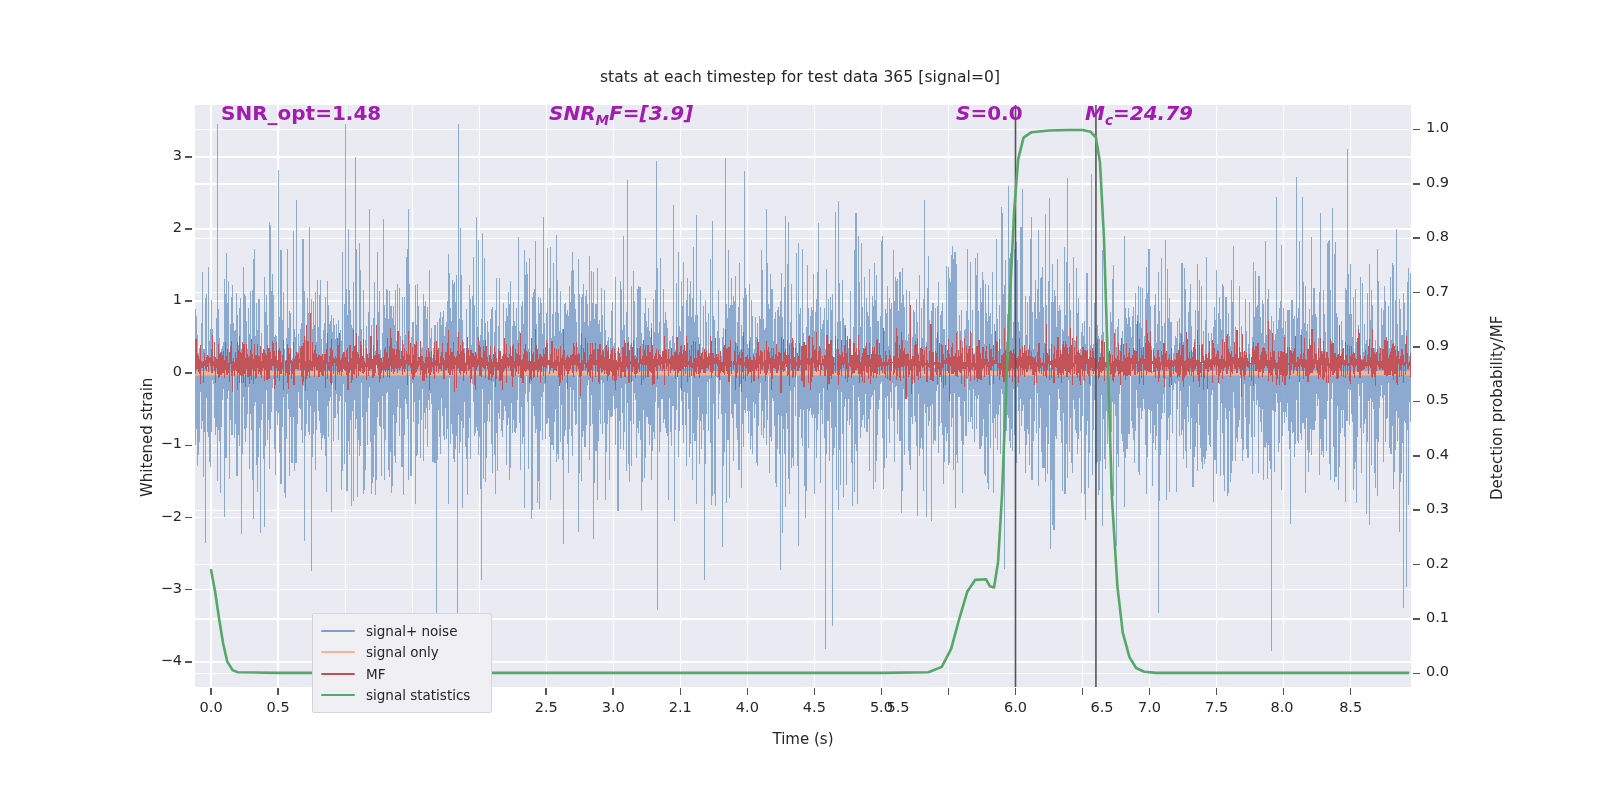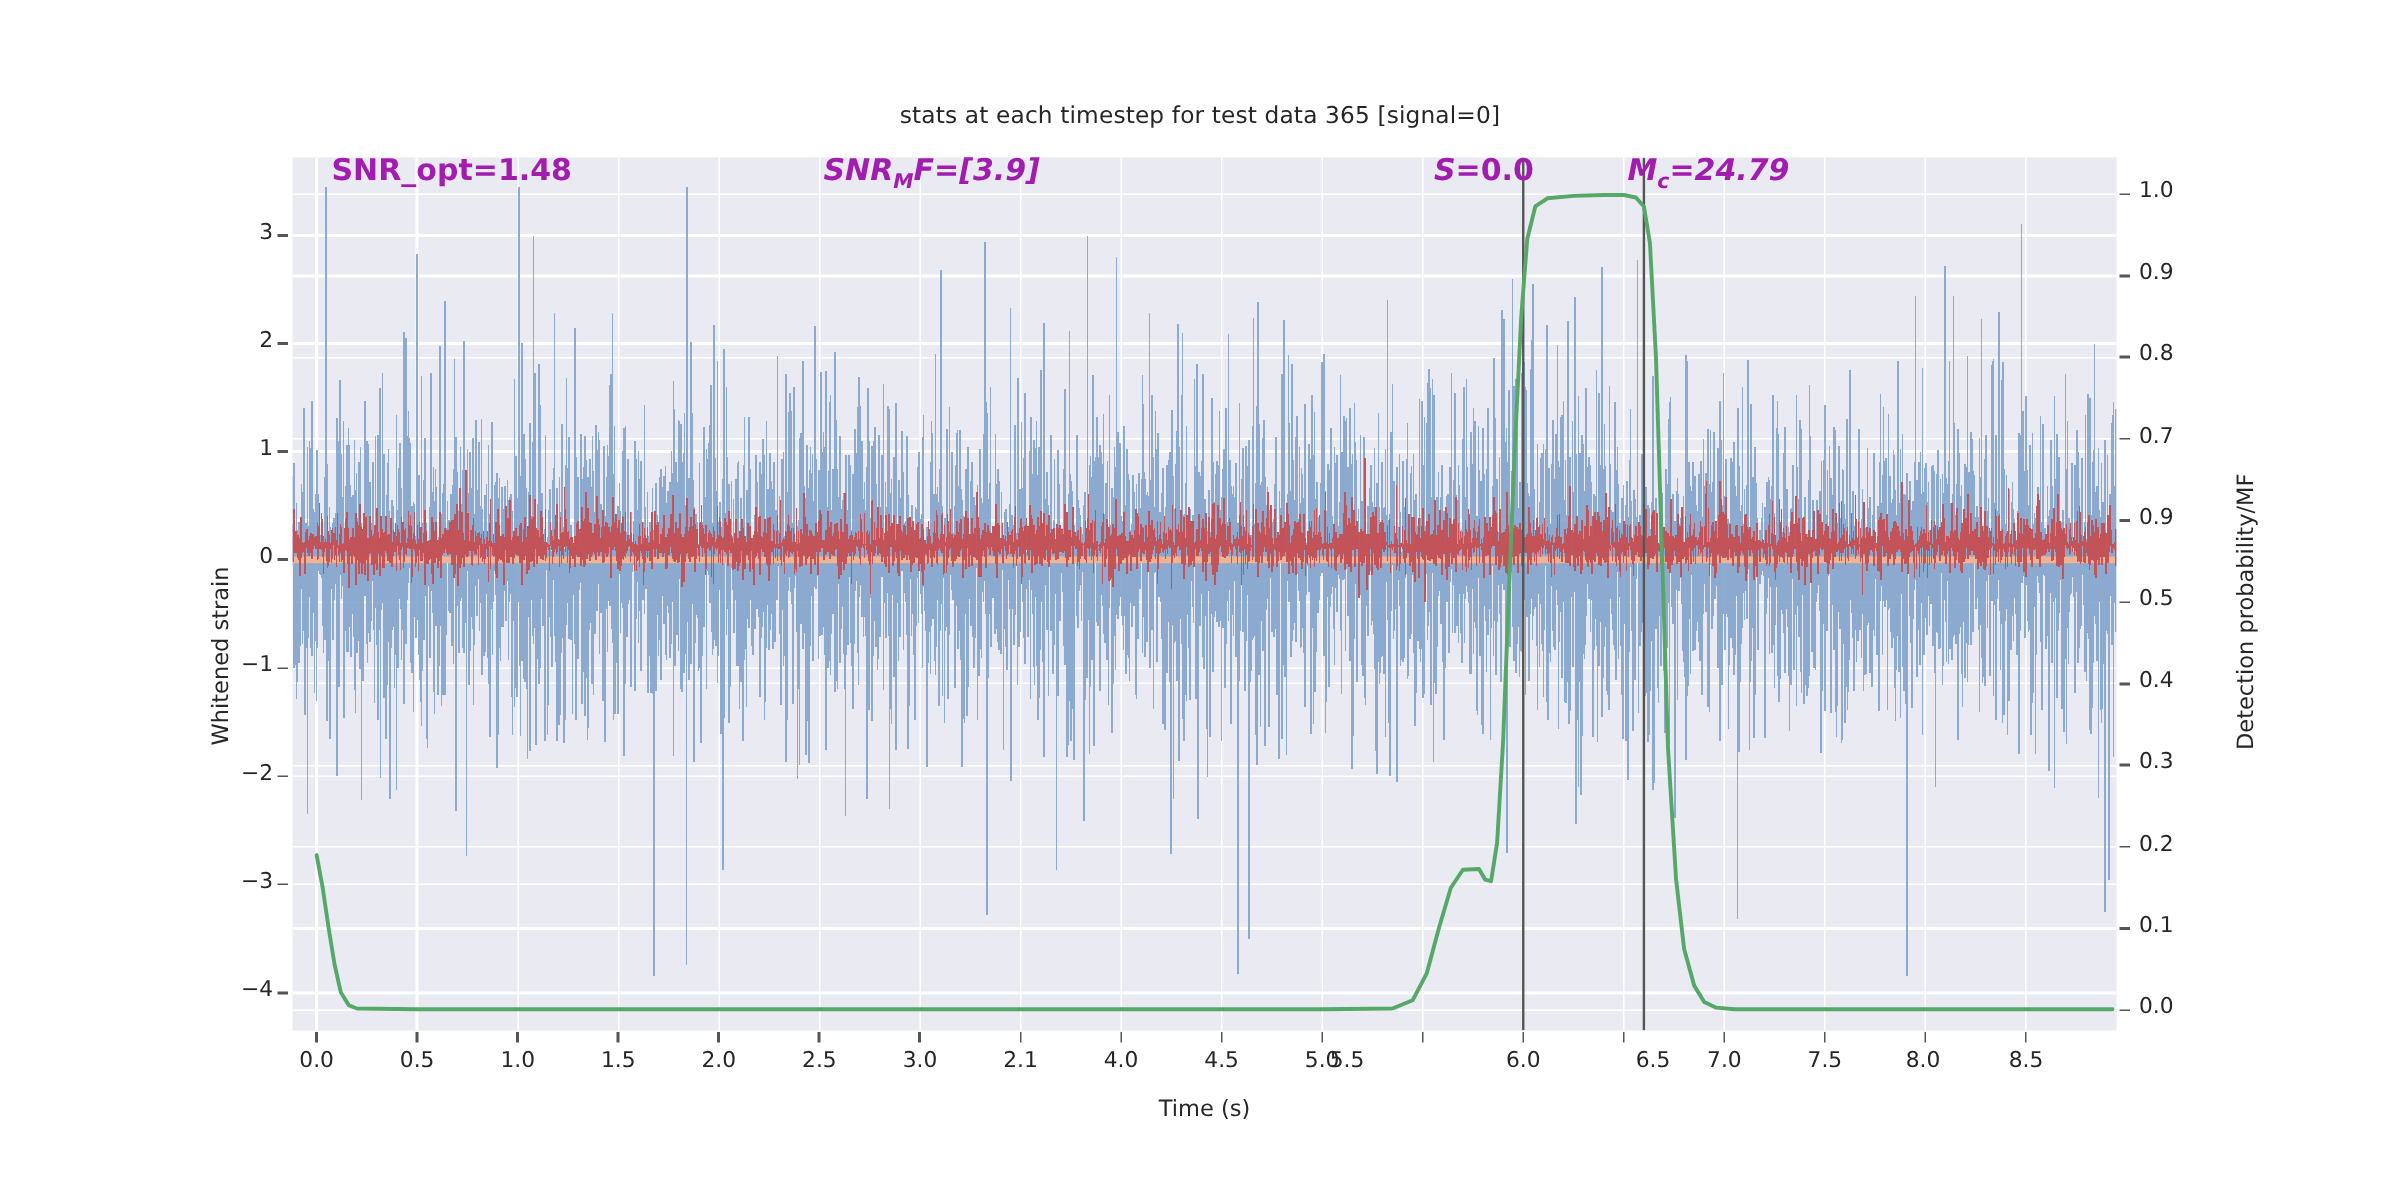--- a/index.html
+++ b/index.html
@@ -316,14 +316,32 @@
       <div class="tick-mark-x" style="left: 1282.84px;"></div>
       <div class="tick-label-x" style="left: 1282px;">8.0</div>
       <div class="tick-mark-x" style="left: 1349.87px;"></div>
       <div class="tick-label-x" style="left: 1350.67px;">8.5</div>
     </div>
 
   <div id="ylabel-left">Whitened strain</div>
   <div id="ylabel-right">Detection probability/MF</div>
   <div id="xlabel">Time (s)</div>
 
+  <div id="legend">
+      <div class="legend-row">
+        <span class="legend-swatch" style="background: rgb(126, 159, 201);"></span>
+        <span class="legend-text">signal+ noise</span>
+      </div>
+      <div class="legend-row">
+        <span class="legend-swatch" style="background: rgb(245, 179, 144);"></span>
+        <span class="legend-text">signal only</span>
+      </div>
+      <div class="legend-row">
+        <span class="legend-swatch" style="background: rgb(196, 78, 82);"></span>
+        <span class="legend-text">MF</span>
+      </div>
+      <div class="legend-row">
+        <span class="legend-swatch" style="background: rgb(85, 168, 104);"></span>
+        <span class="legend-text">signal statistics</span>
+      </div>
+    </div>
 
 </div>
 
 </body></html>

